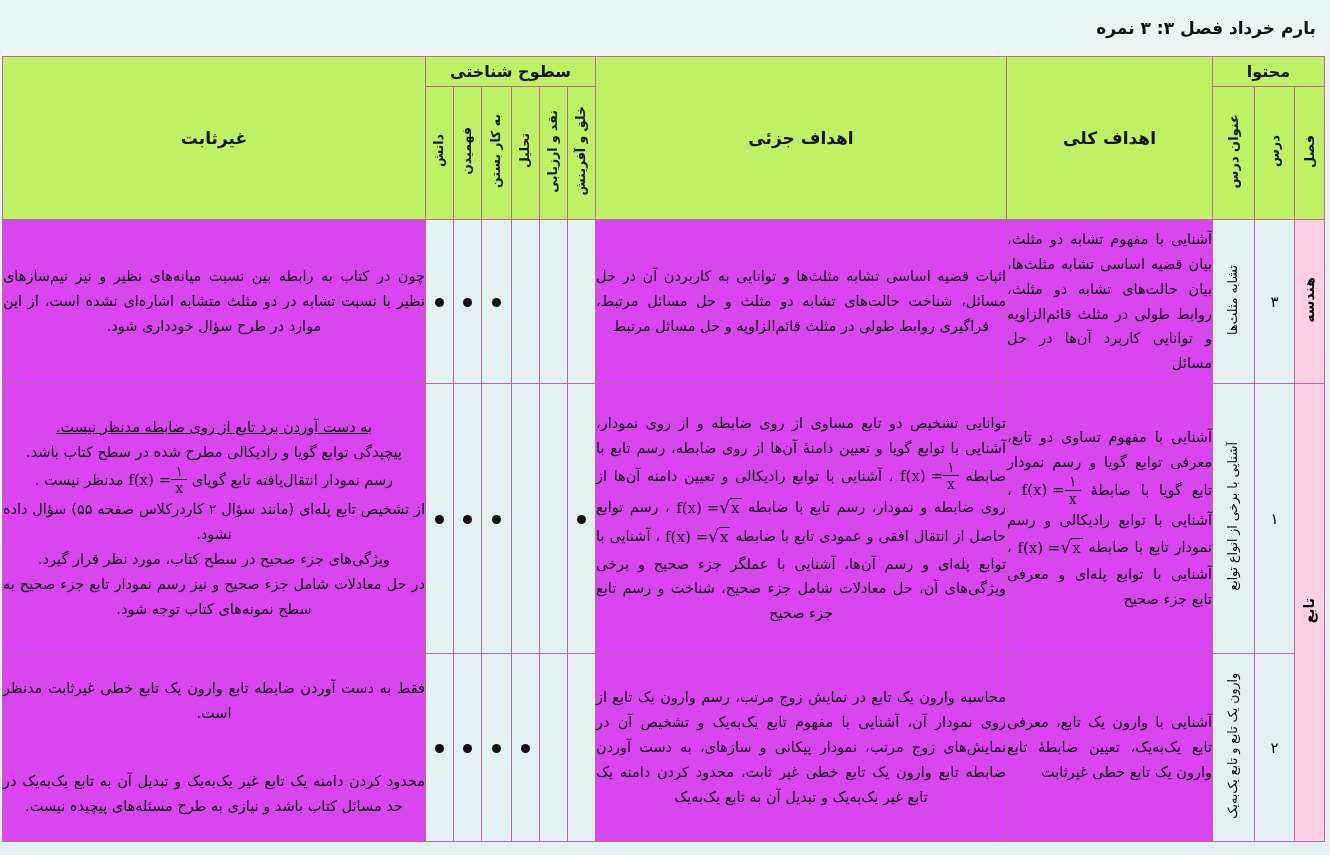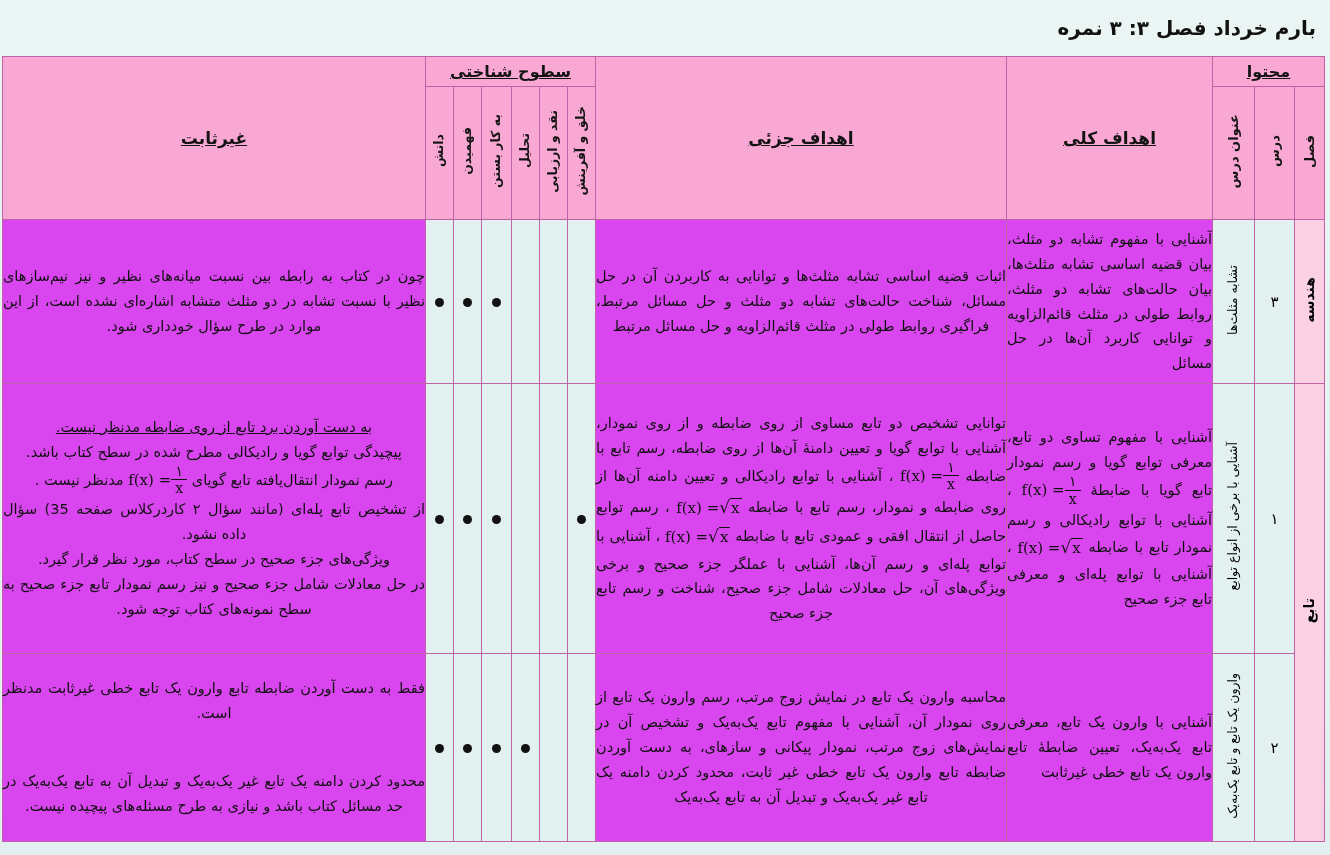--- a/index.html
+++ b/index.html
@@ -14,45 +14,44 @@
   }
   .page{width:1330px;height:855px;position:relative;box-sizing:border-box;}
 
   .title-bar{
     height:56px;
     display:flex;align-items:center;justify-content:flex-start;
     padding:0 14px 0 0;
     box-sizing:border-box;
   }
   .doc-title{
-    font-size:20px;font-weight:bold;color:#111;letter-spacing:0;
+    font-size:17px;font-weight:bold;color:#111;letter-spacing:0;
     white-space:nowrap;
   }
 
   table.grid{
     border-collapse:collapse;
     table-layout:fixed;
     width:1322px;
     margin:0 5px;
     background:#e2f1f0;
   }
   table.grid td, table.grid th{
     border:1px solid #c063a6;
     padding:0;
     vertical-align:middle;
     box-sizing:border-box;
   }
 
   
   .hdr{
-    background:#f9a8d4;
+    background:#bef264;
     color:#141414;
     font-weight:bold;
     text-align:center;
-    text-decoration:underline;
   }
   .hdr-group{font-size:16px;height:30px;}
   .hdr-main{font-size:17px;}
   .vert{
     writing-mode:vertical-rl;
     transform:rotate(180deg);
     white-space:nowrap;
     font-size:13px;
     font-weight:bold;
     line-height:1;
@@ -264,21 +263,21 @@
         <td class="lvl"><span class="dot"></span></td>
 
         <td class="cell cell-notes" style="text-align-last:center;">
           <p style="text-align:justify;text-align-last:center;text-decoration:underline;">به دست آوردن برد تابع از روی ضابطه مدنظر نیست.</p>
           <p style="text-align:justify;text-align-last:center;">پیچیدگی توابع گویا و رادیکالی مطرح شده در سطح کتاب باشد.</p>
           <p style="text-align:justify;text-align-last:center;">
             <span>رسم نمودار انتقال‌یافته تابع گویای</span>
             <span class="mathf">f(x)&nbsp;=<span class="frac"><span class="num">۱</span><span class="den">x</span></span></span>
             <span>مدنظر نیست .</span>
           </p>
-          <p style="text-align:justify;text-align-last:center;">از تشخیص تابع پله‌ای (مانند سؤال ۲ کاردرکلاس صفحه 35) سؤال داده نشود.</p>
+          <p style="text-align:justify;text-align-last:center;">از تشخیص تابع پله‌ای (مانند سؤال ۲ کاردرکلاس صفحه ۵۵) سؤال داده نشود.</p>
           <p style="text-align:justify;text-align-last:center;">ویژگی‌های جزء صحیح در سطح کتاب، مورد نظر قرار گیرد.</p>
           <p style="text-align:justify;text-align-last:center;">در حل معادلات شامل جزء صحیح و نیز رسم نمودار تابع جزء صحیح به سطح نمونه‌های کتاب توجه شود.</p>
         </td>
       </tr>
 
       <tr style="height:188px;">
         <td class="lesson-num">۲</td>
         <td class="lesson-title-cell">
           <span class="vert-body vert-title">وارون یک تابع و تابع یک‌به‌یک</span>
         </td>

